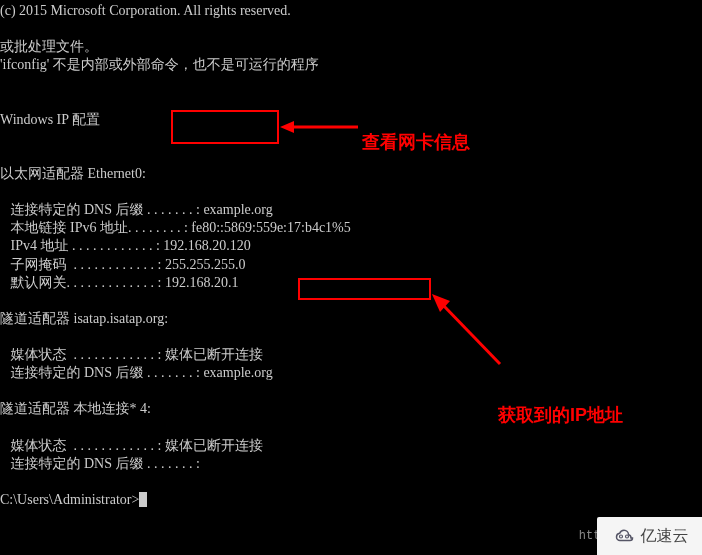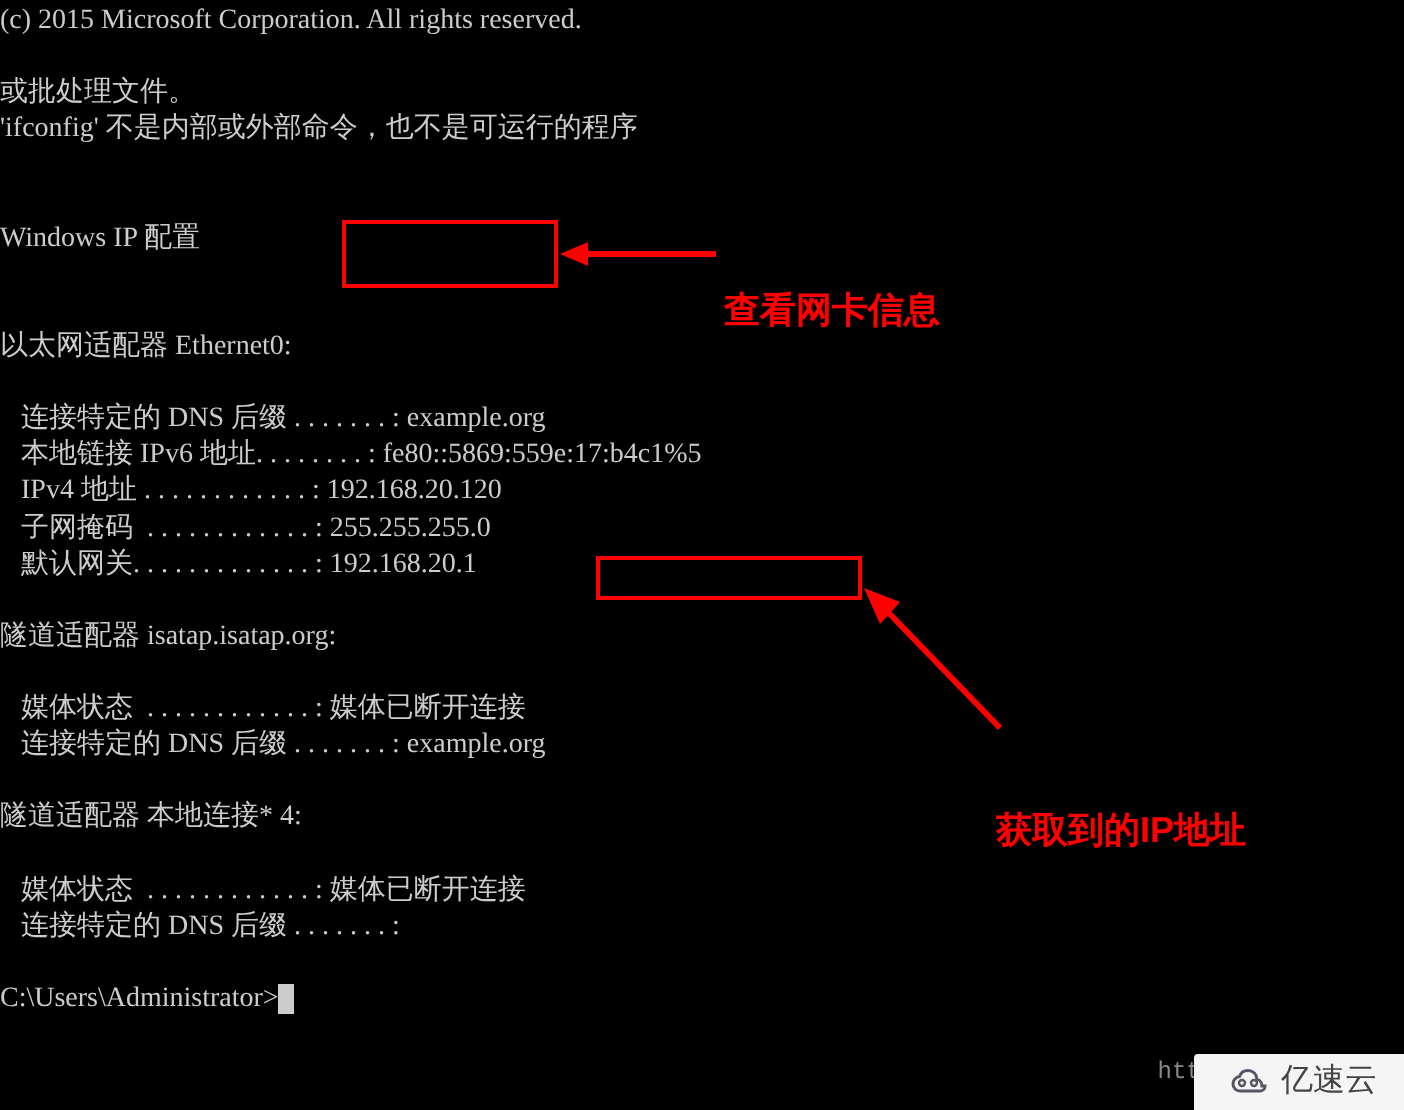--- a/index.html
+++ b/index.html
@@ -46,21 +46,21 @@
     }
     .annotation {
       position: absolute;
       color: #ff0000;
       font-family: 'Microsoft YaHei', SimHei, sans-serif;
       font-size: 18px;
       font-weight: bold;
     }
     .anno-1 {
       left: 362px;
-      top: 144px;
+      top: 131px;
     }
     .anno-2 {
       left: 498px;
       top: 365px;
       margin-top: 39px;
     }
     .arrow {
       position: absolute;
       pointer-events: none;
     }
@@ -80,21 +80,21 @@
       bottom: 10px;
       color: #888;
       font-size: 12px;
       z-index: 5;
     }
     .logo-overlay {
       position: absolute;
       right: 0;
       bottom: 0;
       width: 105px;
-      height: 28px;
+      height: 38px;
       background: #f5f5f5;
       display: flex;
       align-items: center;
       justify-content: center;
       z-index: 10;
       gap: 4px;
       border-radius: 2px 0 0 0;
     }
     .logo-icon {
       width: 26px;

